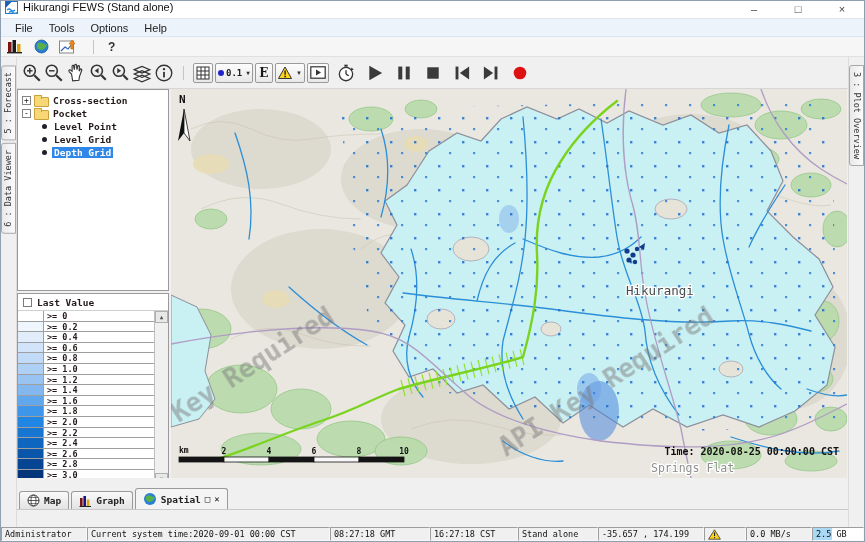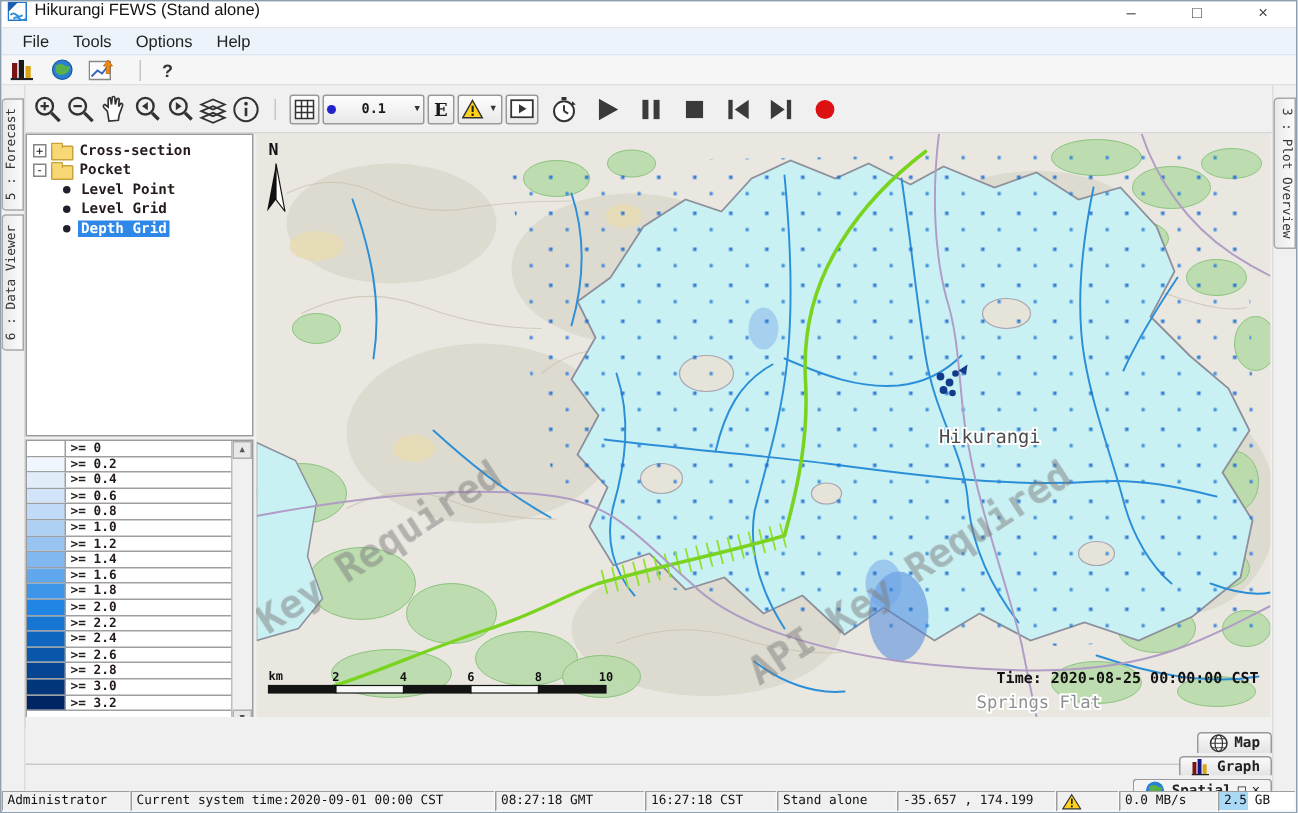--- a/index.html
+++ b/index.html
@@ -23,21 +23,21 @@
               display:flex; align-items:center; padding-left:6px; border-bottom:1px solid #e0e0e0; }
   .tb1-icon { width:18px; height:15px; margin-right:8px; }
   .tb-sep { width:1px; height:14px; background:#c5c5c5; margin:0 8px; }
   .help-q { font-size:12px; font-weight:bold; color:#333; margin-left:6px; }
   
   .toolbar2 { position:absolute; top:56px; left:16px; right:16px; height:32px; background:#f0f0f0;
               display:flex; align-items:center; padding-left:4px; border-bottom:1px solid #d6d6d6; }
   .tb2-icon { width:20px; height:20px; margin:0 1px; display:flex; align-items:center; justify-content:center; }
   .tb2-btn  { border:1px solid #9a9a9a; background:linear-gradient(#fdfdfd,#e8e8e8); border-radius:2px;
               height:20px; display:flex; align-items:center; justify-content:center; padding:0 2px; margin:0 1px; }
-  .combo { font-family:"DejaVu Sans Mono", monospace; font-size:9px; font-weight:bold; gap:17px; }
+  .combo { font-family:"DejaVu Sans Mono", monospace; font-size:9px; font-weight:bold; gap:2px; }
   .combo .dot { width:6px; height:6px; border-radius:50%; background:#2222cc; }
   .drop-arrow { font-size:6px; color:#333; margin-left:2px; }
   .e-btn { font-family:"DejaVu Serif", serif; font-size:12px; font-weight:bold; width:18px; }
   .timeline-wrap { display:flex; align-items:center; margin-left:8px; }
   .date-label { font-family:"DejaVu Sans Mono", monospace; font-size:9.5px; font-weight:bold;
                 margin-left:6px; white-space:nowrap; }
   
   .vstrip-left  { position:absolute; left:0; top:56px; bottom:14px; width:16px; background:#f0f0f0;
                   border-right:1px solid #dcdcdc; display:flex; flex-direction:column; padding-top:8px; gap:3px; }
   .vstrip-right { position:absolute; right:0; top:56px; bottom:14px; width:16px; background:#f0f0f0;
@@ -79,21 +79,21 @@
   .lg-sw { width:26px; border-right:1px solid #9f9f9f; flex:0 0 26px; }
   .lg-label { font-size:8.5px; font-weight:bold; color:#241a1a; padding-left:3px; line-height:10px; }
   .legend-scroll { position:absolute; right:0; top:0; bottom:0; width:14px; background:#f0f0f0; border-left:1px solid #bdbdbd;
                    display:flex; flex-direction:column; justify-content:space-between; }
   .scr-btn { height:12px; border:1px solid #b0b0b0; background:#e8e8e8; font-size:6px; text-align:center; line-height:10px; color:#555; }
   
   .map-area { position:absolute; left:170px; top:88px; width:676px; height:389px; background:#e9e7df; overflow:hidden; }
   .below-map { position:absolute; left:16px; top:477px; right:16px; height:10px; background:#f0f0f0; }
   
   .tabbar { position:absolute; left:16px; right:16px; top:487px; height:22px; background:#f0f0f0;
-            display:flex; align-items:flex-end; padding-left:2px; gap:2px; border-bottom:1px solid #c9c9c9;flex-direction:column; }
+            display:flex; align-items:flex-end; padding-left:2px; gap:2px; border-bottom:1px solid #c9c9c9; }
   .btab { display:flex; align-items:center; gap:4px; border:1px solid #9a9a9a; border-bottom:none;
           background:linear-gradient(#fafafa,#e3e3e3); border-radius:3px 3px 0 0; height:18px;
           padding:0 7px; font-family:"DejaVu Sans Mono", monospace; font-size:9.5px; font-weight:bold; color:#222; }
   .btab.active { height:21px; background:#f4f4f4; }
   .btab .mini { font-size:9px; color:#222; font-weight:bold; }
   .logs-row { position:absolute; left:16px; right:16px; top:509px; height:19px; background:#f0f0f0;
               display:flex; align-items:center; padding-left:2px; border-bottom:1px solid #c9c9c9; }
   .logs-btn { border:1px solid #9a9a9a; background:linear-gradient(#fdfdfd,#e6e6e6); border-radius:2px;
               font-family:"DejaVu Sans Mono", monospace; font-size:9px; font-weight:bold; padding:1px 6px; color:#222; }
   
@@ -278,20 +278,24 @@
         <span class="tree-bullet"></span>
         <span class="tree-label">Level Grid</span>
       </div>
       <div class="tree-row tree-leaf">
         <span class="tree-bullet"></span>
         <span class="tree-label selected">Depth Grid</span>
       </div>
     </div>
 
     <div class="legend-panel">
+      <div class="legend-head">
+        <span class="chk"></span>
+        <span class="lbl">Last Value</span>
+      </div>
       <div class="legend-body">
         <div class="legend-list">
             <div class="lg-row">
               <span class="lg-sw" style="background: rgb(255, 255, 255);"></span>
               <span class="lg-label">&gt;= 0</span>
             </div>
             <div class="lg-row">
               <span class="lg-sw" style="background: rgb(240, 246, 253);"></span>
               <span class="lg-label">&gt;= 0.2</span>
             </div>

